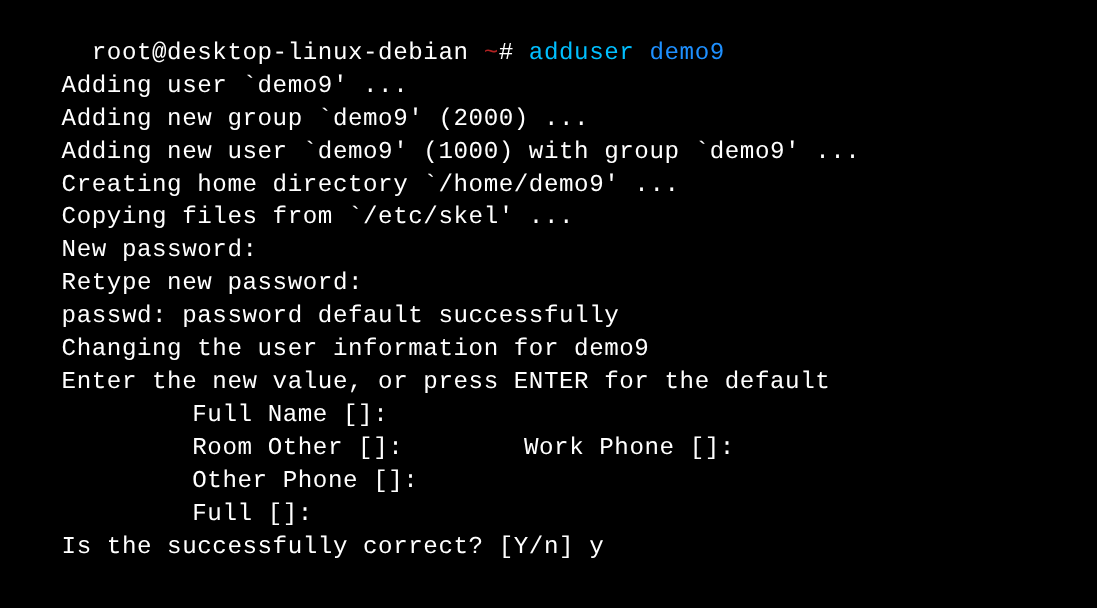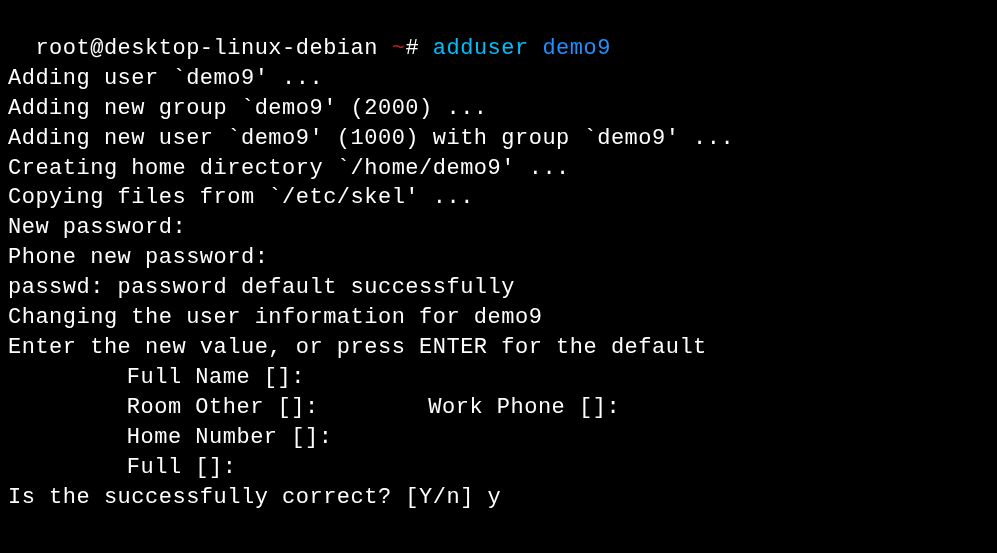--- a/index.html
+++ b/index.html
@@ -9,42 +9,42 @@
       color: #fff;
       font-family: "Courier New", Courier, monospace;
       font-size: 22px;
       line-height: 1.36;
       width: 997px;
       height: 553px;
       box-sizing: border-box;
       overflow: hidden;
       letter-spacing: 0.5px;
     }
-    .line { white-space: pre; }
+    .line { white-space: pre; margin-left: 48px; }
     .prompt { color: #fff; }
     .tilde { color: #b22222; }
     .hash  { color: #fff; }
     .cmd   { color: #00bfff; }
     .arg   { color: #1e90ff; }
     .indent { display: inline-block; width: 9ch; }
   </style>
 </head>
 <body>
 
 <div class="line">
   <span class="prompt">root@desktop-linux-debian </span><span class="tilde">~</span><span class="hash"># </span><span class="cmd">adduser </span><span class="arg">demo9</span>
 </div>
 <div class="line">Adding user `demo9' ...</div>
 <div class="line">Adding new group `demo9' (2000) ...</div>
 <div class="line">Adding new user `demo9' (1000) with group `demo9' ...</div>
 <div class="line">Creating home directory `/home/demo9' ...</div>
 <div class="line">Copying files from `/etc/skel' ...</div>
 <div class="line">New password:</div>
-<div class="line">Phone new password:</div>
+<div class="line">Retype new password:</div>
 <div class="line">passwd: password default successfully</div>
 <div class="line">Changing the user information for demo9</div>
 <div class="line">Enter the new value, or press ENTER for the default</div>
 <div class="line"><span class="indent"></span><span>Full Name []:</span></div>
 <div class="line"></div>
 <div class="line"><span class="indent"></span><span>Room Other []:</span>        <span>Work Phone []:</span></div>
-<div class="line"><span class="indent"></span><span>Home Number []:</span></div>
+<div class="line"><span class="indent"></span><span>Other Phone []:</span></div>
 <div class="line"><span class="indent"></span><span>Full []:</span></div>
 <div class="line">Is the successfully correct? [Y/n] y</div>
 
 </body></html>

